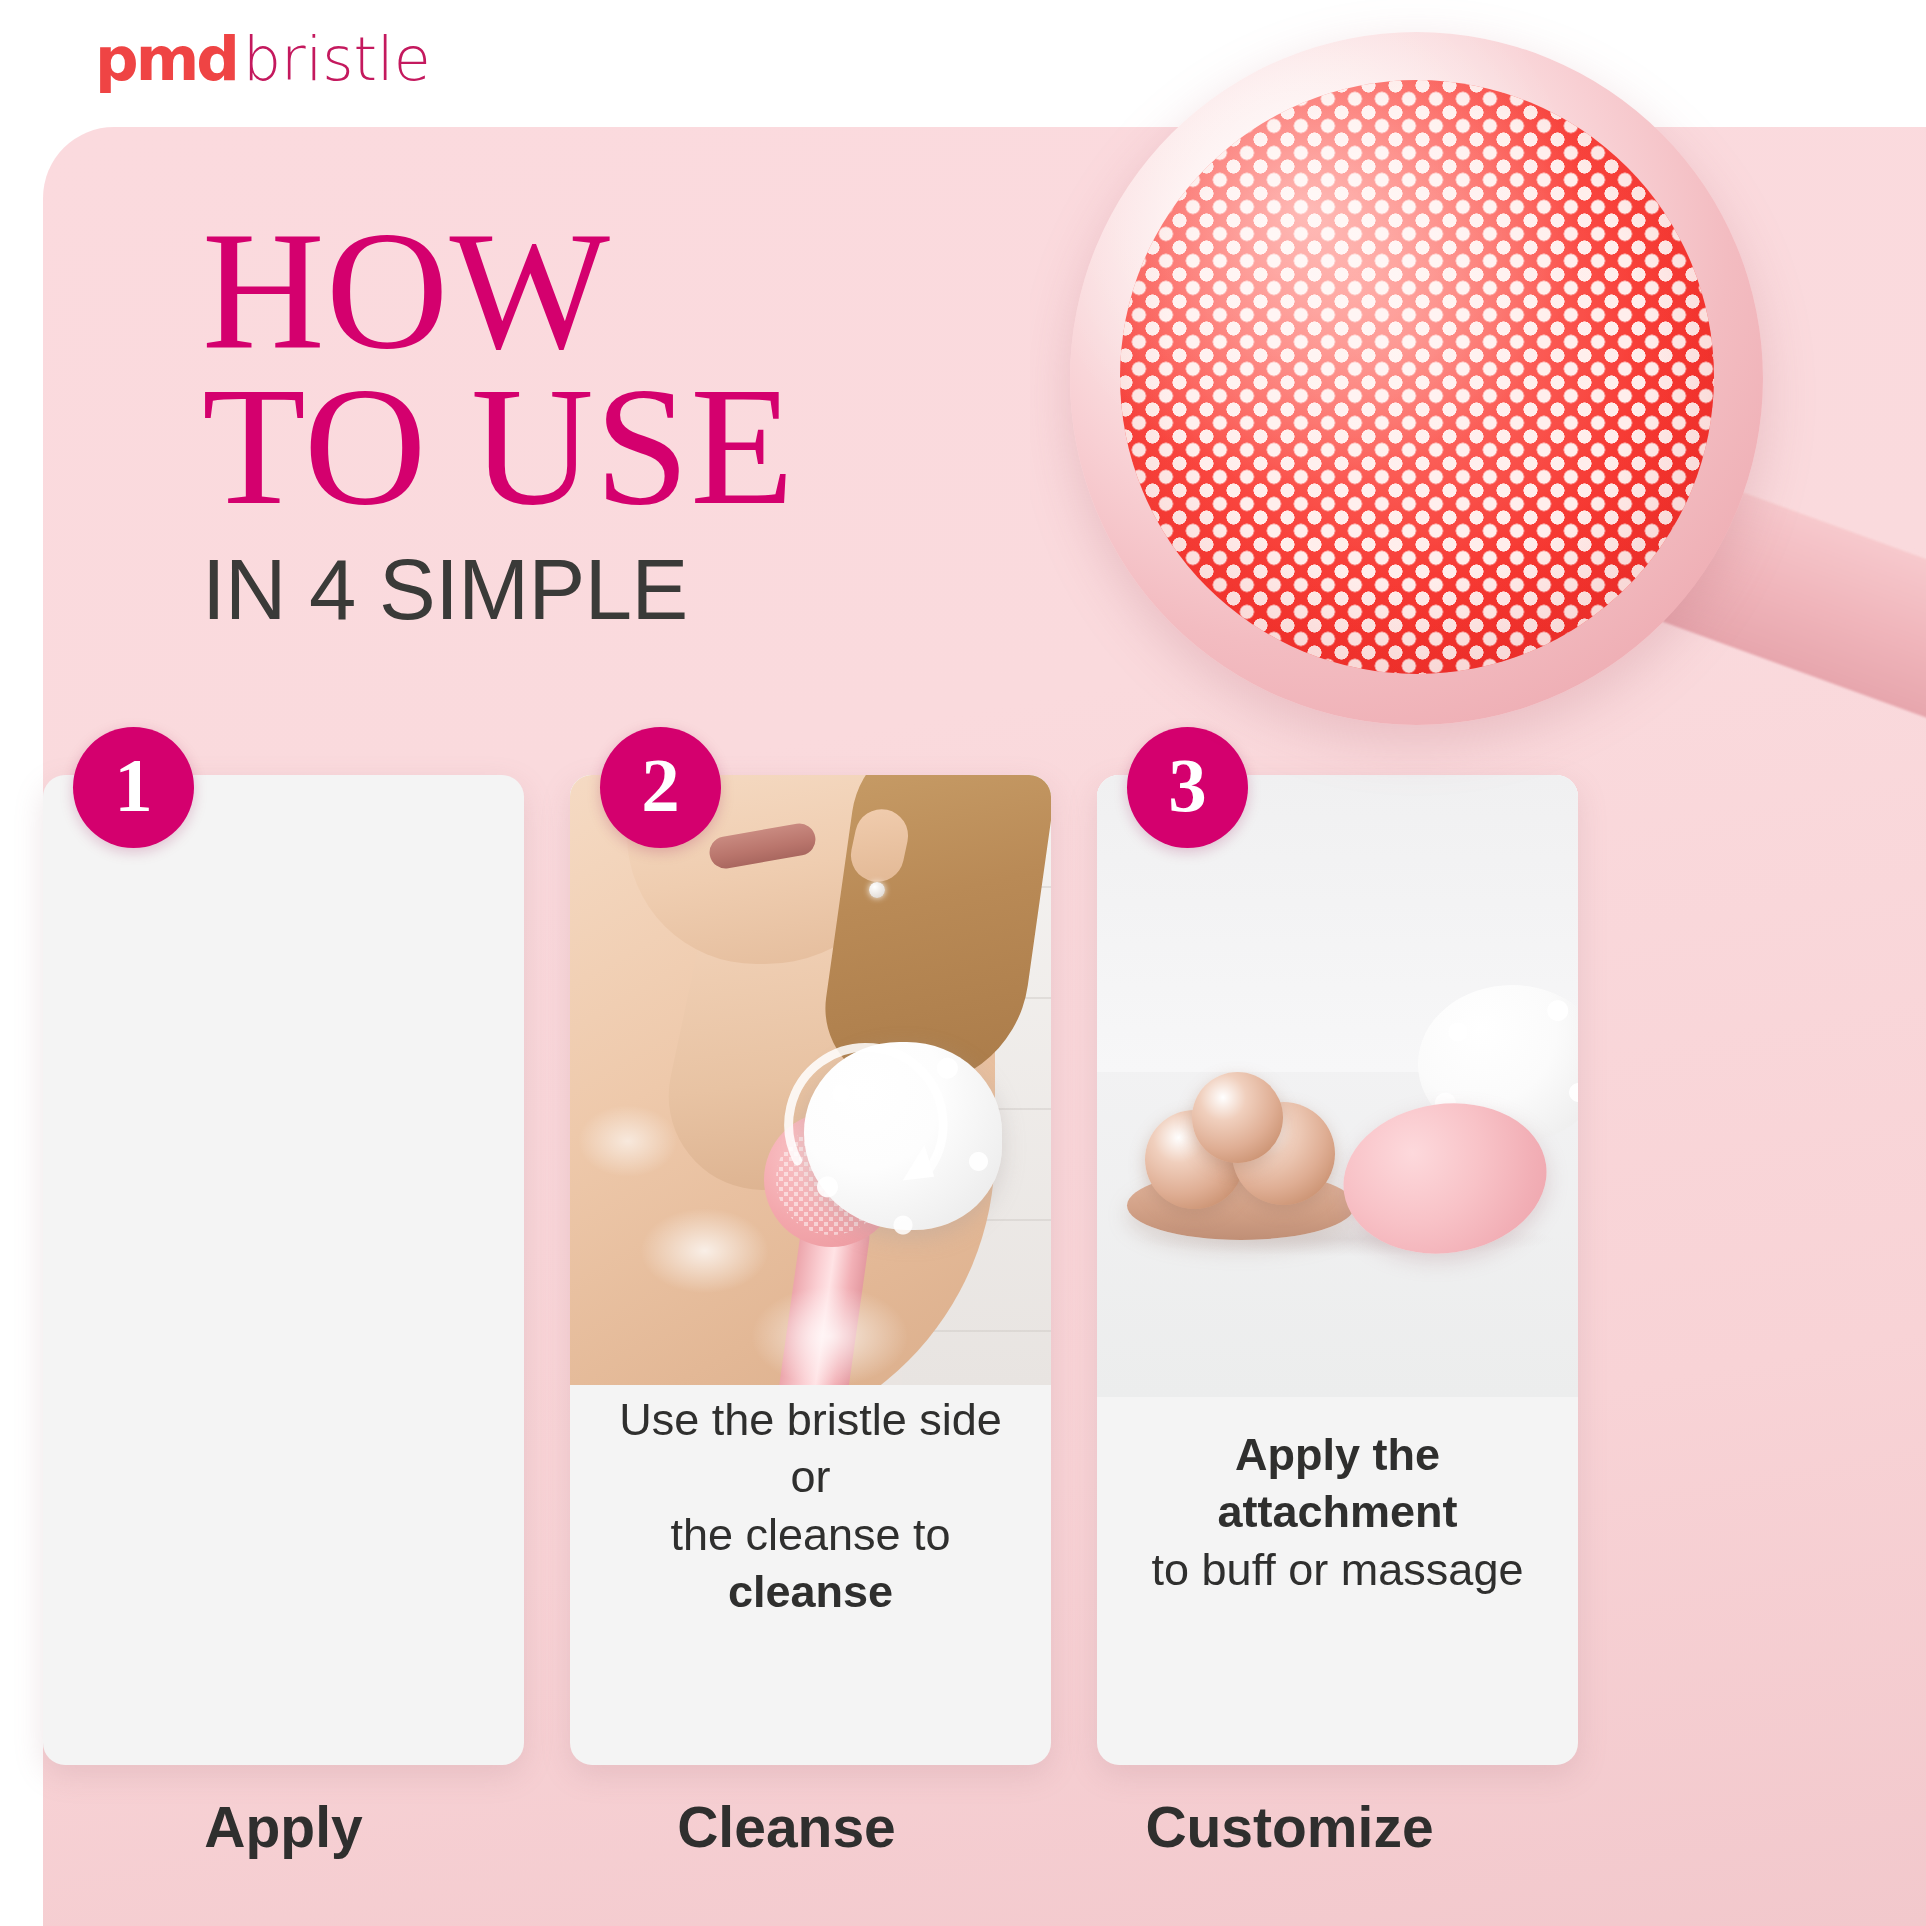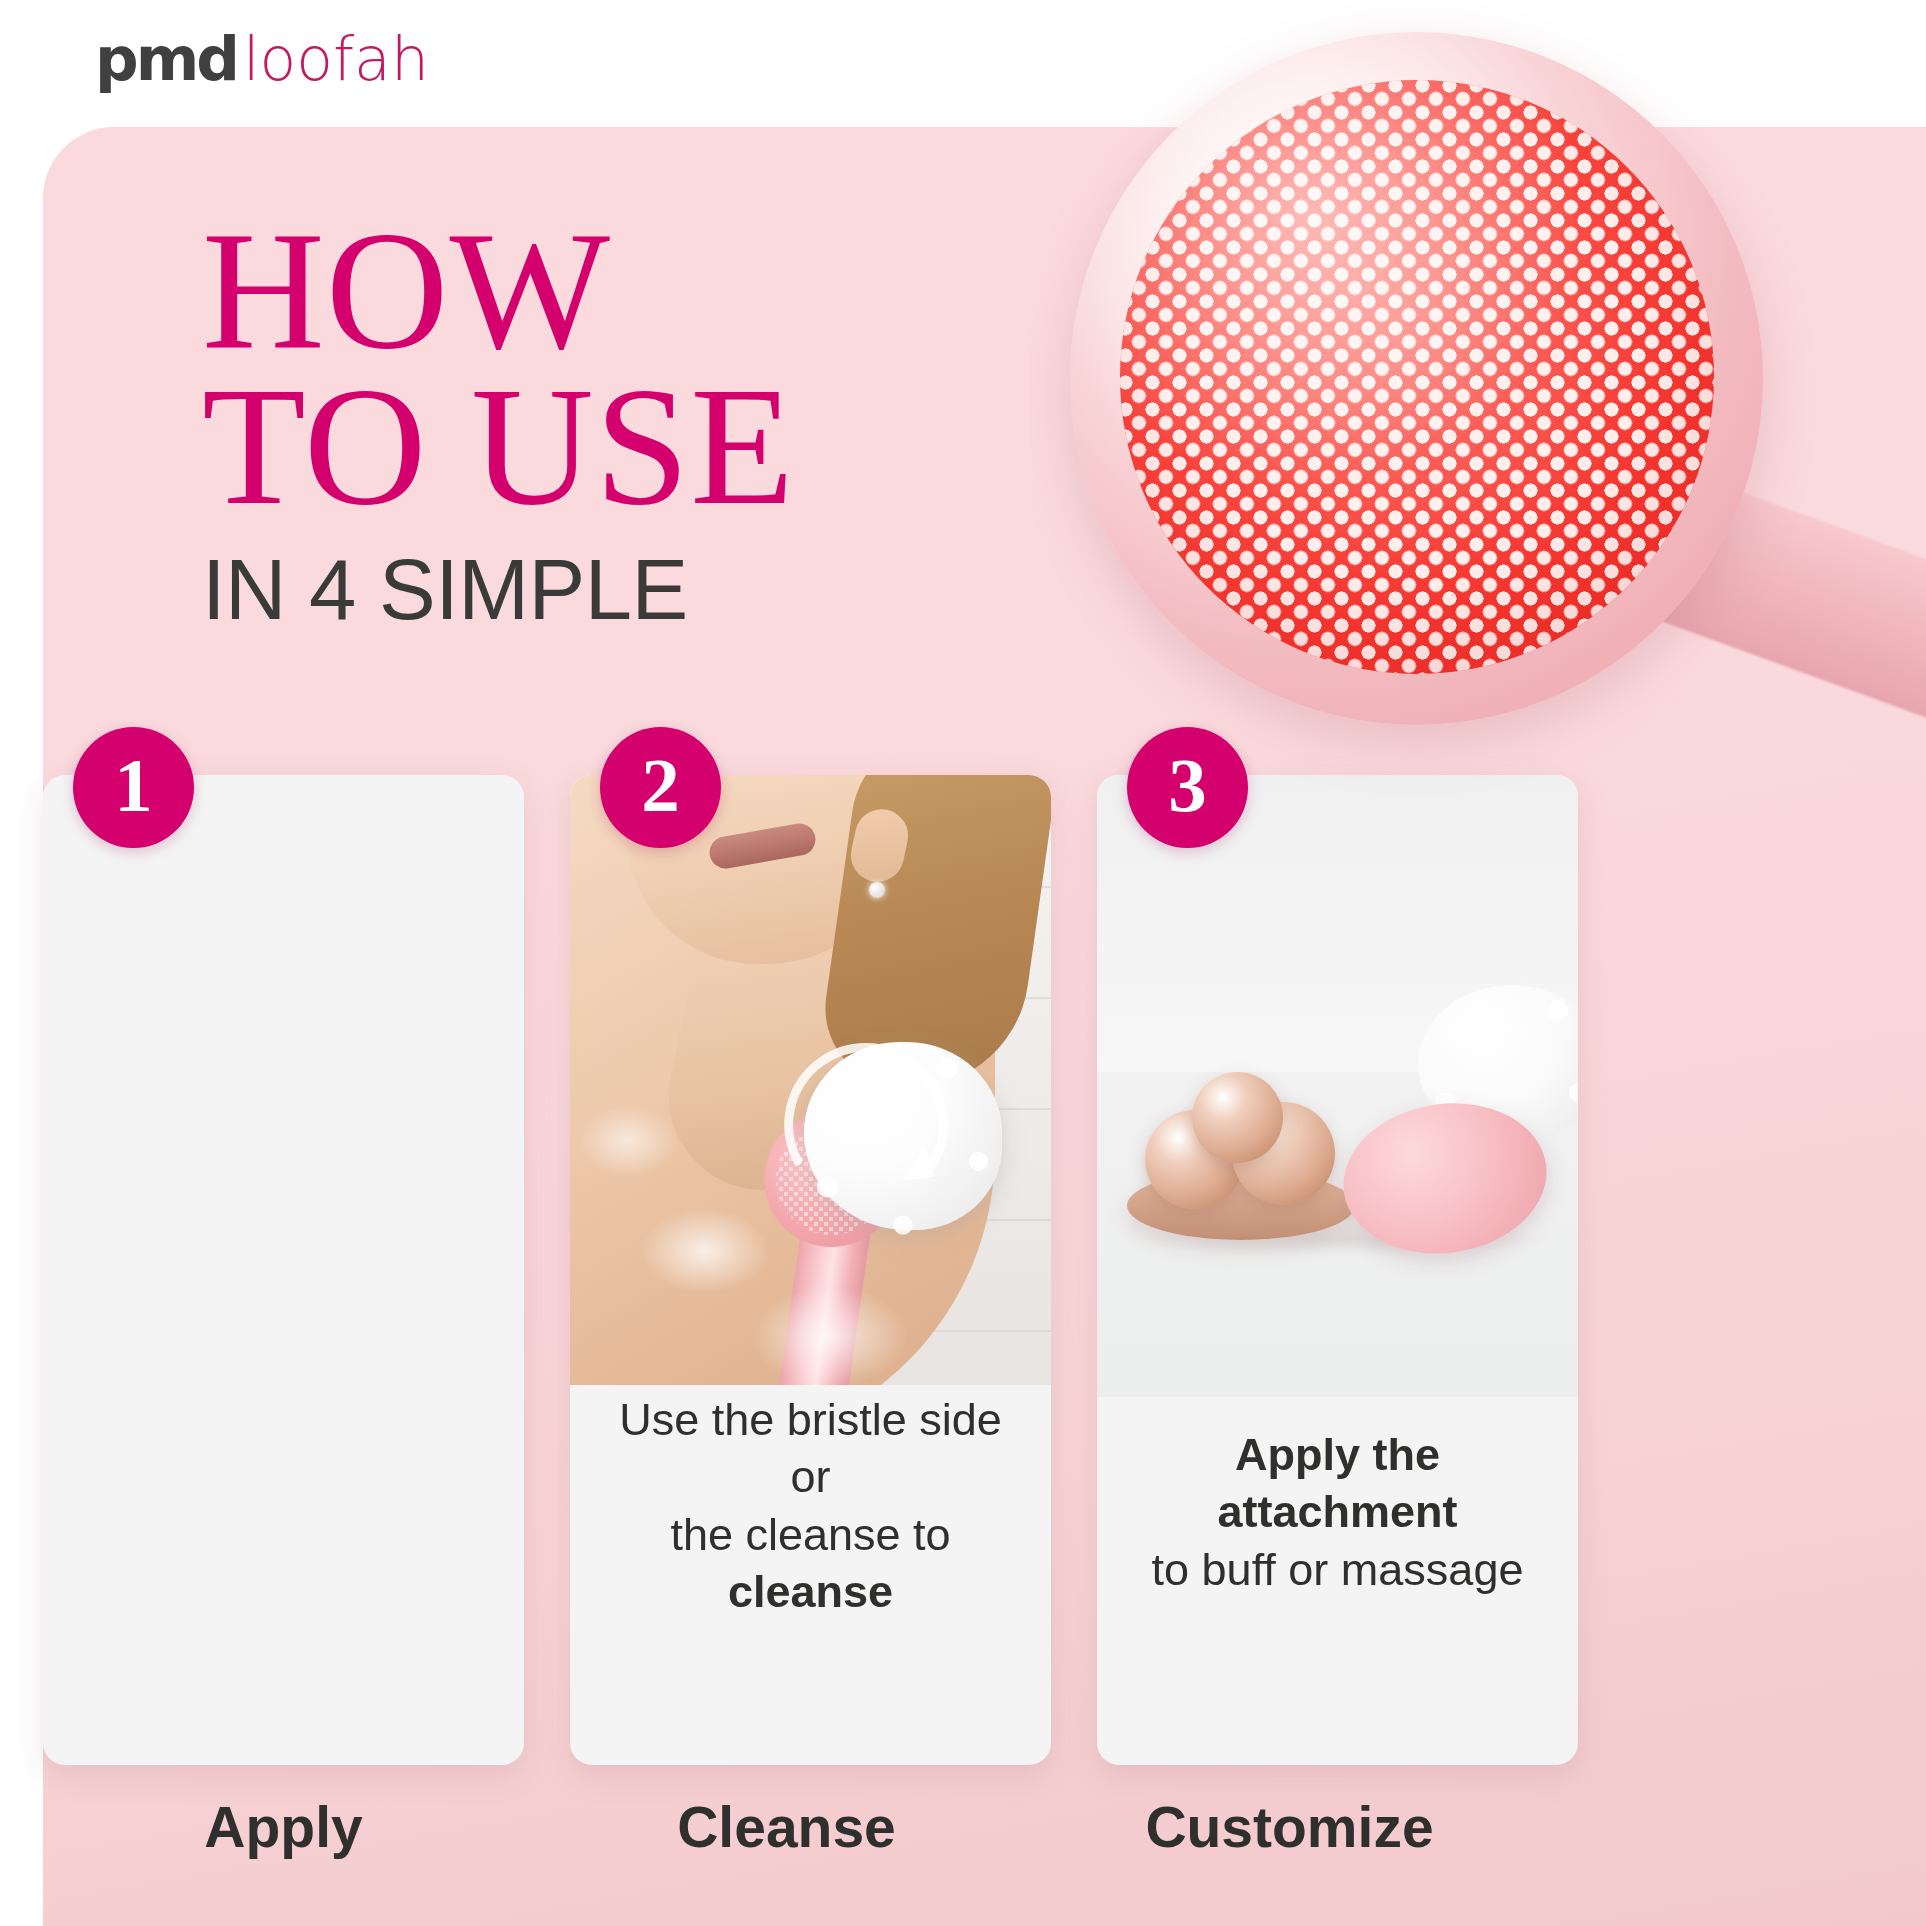--- a/index.html
+++ b/index.html
@@ -42,21 +42,21 @@
     height: 61px;
     display: flex;
     align-items: baseline;
     z-index: 40;
     white-space: nowrap;
   }
   #logo .logo-pmd {
     font-family: "DejaVu Sans", sans-serif;
     font-size: 61px;
     font-weight: 700;
-    color: #404040;
+    color: #ef4444;
     letter-spacing: -3px;
     line-height: 1;
   }
   #logo .logo-beauty {
     font-family: "DejaVu Sans", sans-serif;
     font-size: 60px;
     font-weight: 300;
     color: #c4195e;
     letter-spacing: 0px;
     line-height: 1;
@@ -533,21 +533,21 @@
 </style>
 </head>
 <body>
 
 <div id="canvas">
 
   <div id="pink-panel"></div>
 
   <div id="logo">
     <span class="logo-pmd">pmd</span>
-    <span class="logo-beauty">loofah</span>
+    <span class="logo-beauty">bristle</span>
   </div>
 
   <div id="hero-wrap">
     <div id="hero-handle"></div>
     <div id="hero-brush">
       <div id="hero-bristles"></div>
       <div id="hero-rim"></div>
     </div>
   </div>
 

